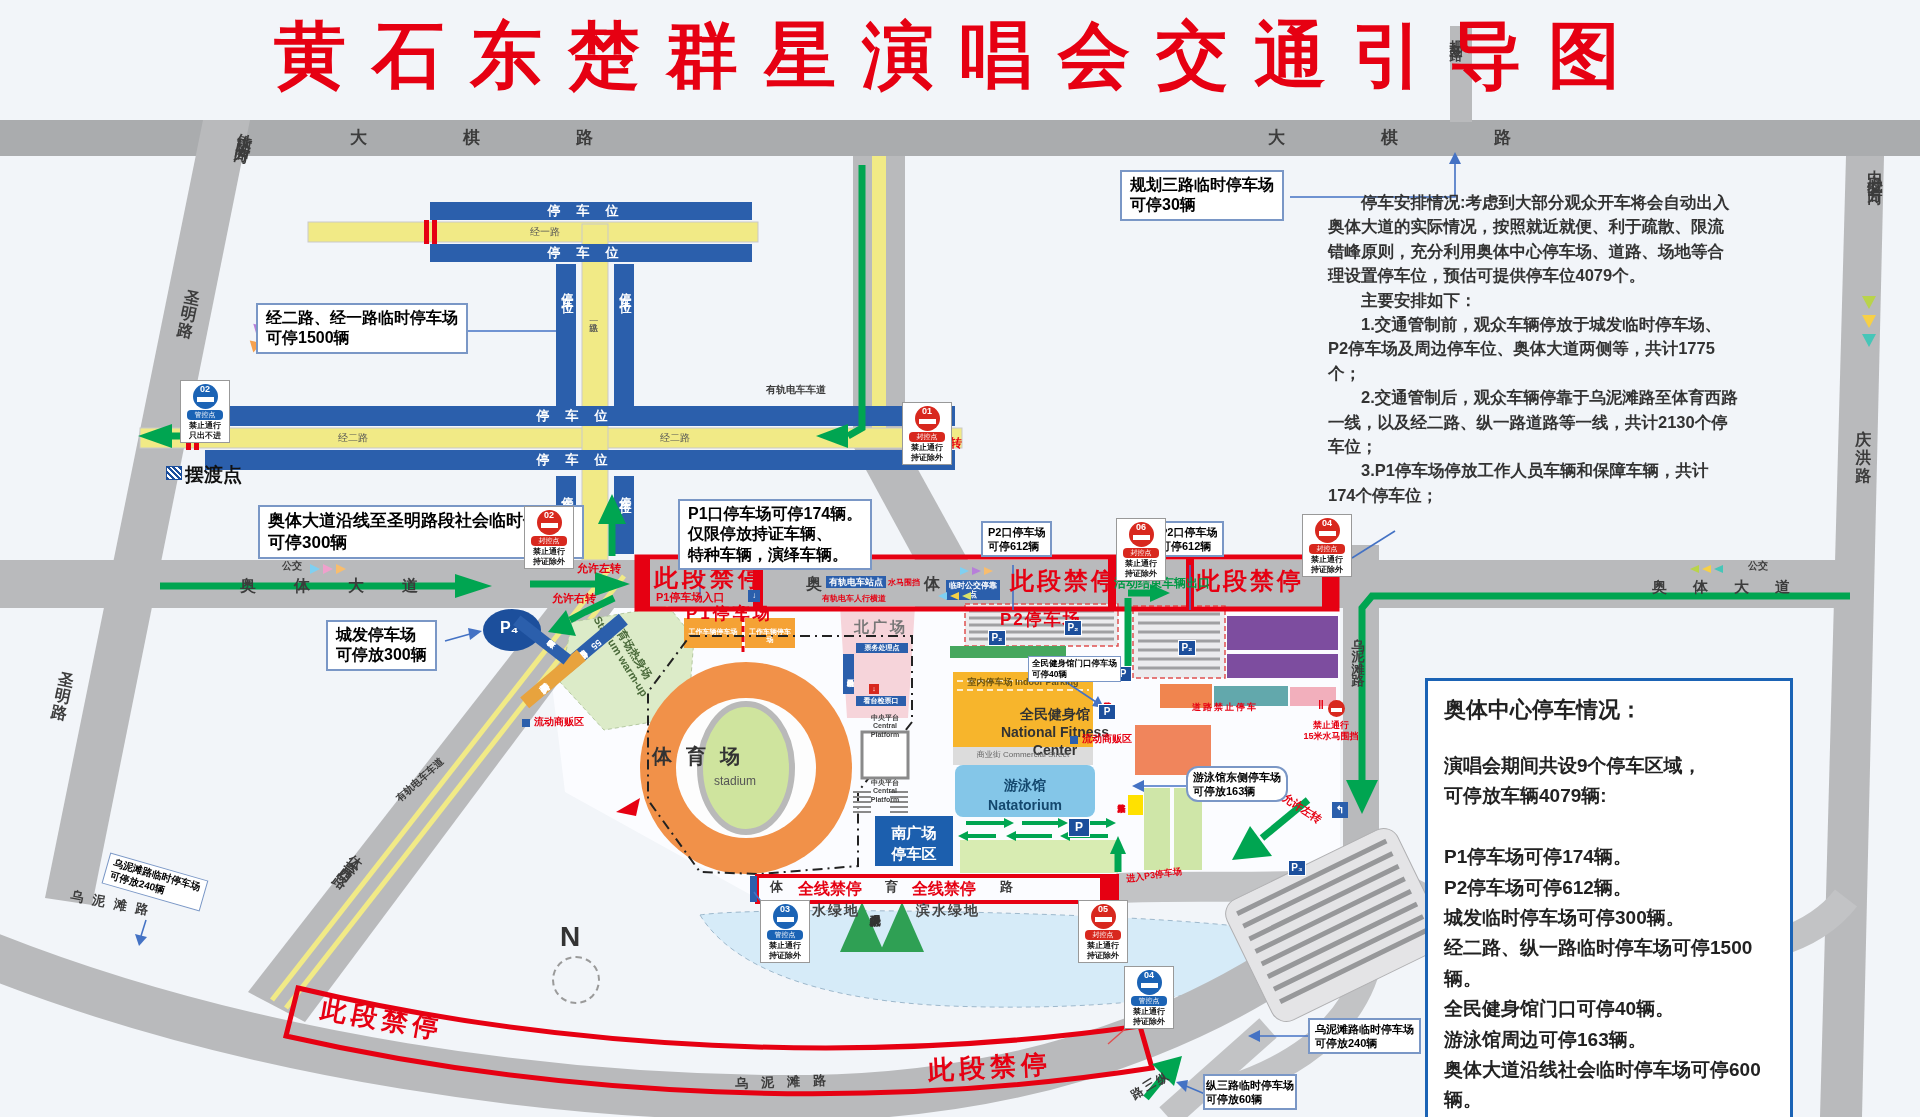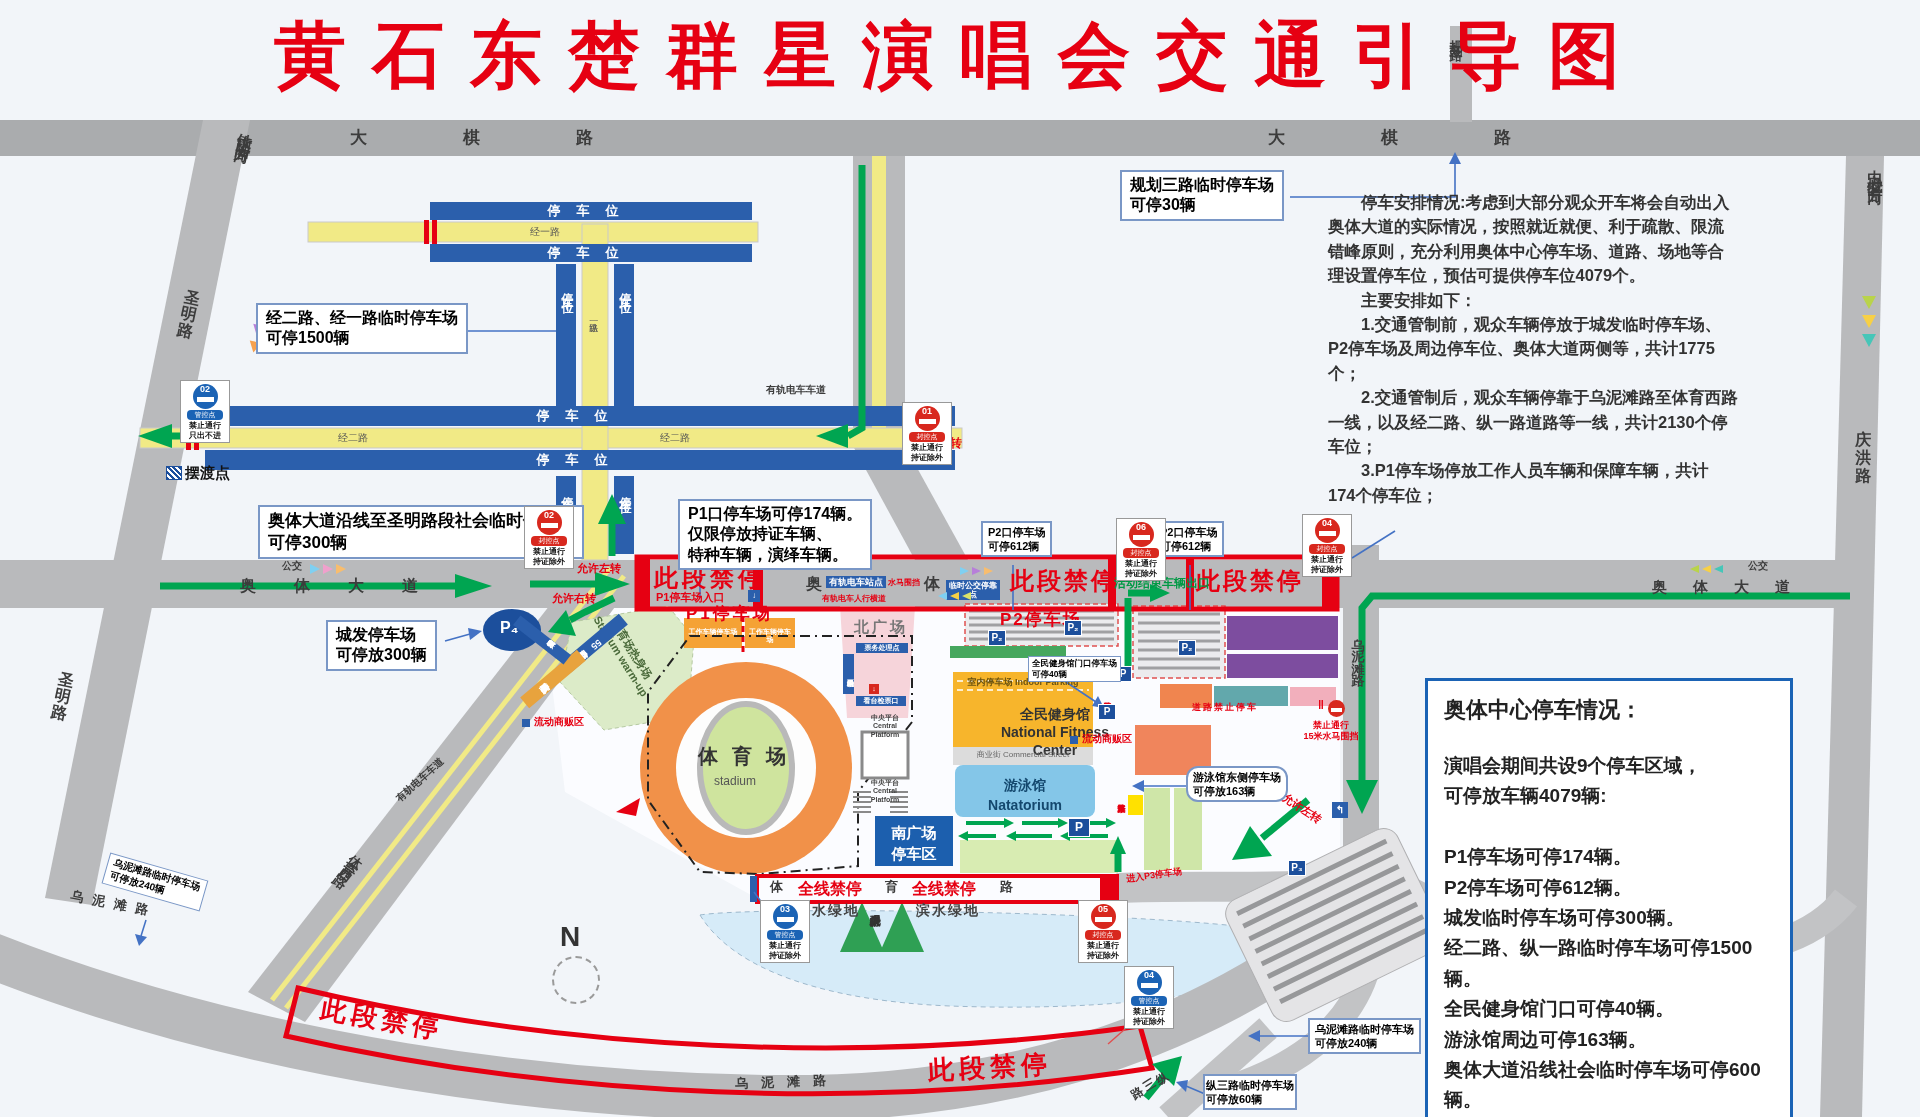--- a/index.html
+++ b/index.html
@@ -267,21 +267,21 @@
 <div class="lbl red" style="left:320px;top:1004px;font-size:26px;letter-spacing:5px;transform:rotate(10deg);">此段禁停</div>
 <div class="lbl red" style="left:928px;top:1052px;font-size:26px;letter-spacing:5px;transform:rotate(-3deg);">此段禁停</div>
 <div class="lbl red" style="left:798px;top:879px;font-size:16px;">全线禁停</div>
 <div class="lbl red" style="left:912px;top:879px;font-size:16px;">全线禁停</div>
 
 <div class="tag" style="left:826px;top:576px;width:60px;font-size:9px;padding:1px 0;">有轨电车站点</div>
 <div class="lbl red" style="left:822px;top:594px;font-size:8px;">有轨电车人行横道</div>
 <div class="lbl red" style="left:888px;top:578px;font-size:8px;">水马围挡</div>
 <div class="tag" style="left:946px;top:580px;width:54px;font-size:8px;padding:1px 0;">临时公交停靠点</div>
 
-<div class="lbl" style="left:698px;top:744px;font-size:20px;font-weight:bold;letter-spacing:14px;color:#333;">体育场</div>
+<div class="lbl" style="left:652px;top:744px;font-size:20px;font-weight:bold;letter-spacing:14px;color:#333;">体育场</div>
 <div class="lbl" style="left:714px;top:774px;font-size:12px;color:#555;">stadium</div>
 <div class="lbl" style="left:560px;top:640px;width:132px;text-align:center;font-size:11px;font-weight:bold;color:#4a6a3a;transform:rotate(58deg);">体育场热身场
 Stadium warm-up</div>
 <div class="lbl" style="left:854px;top:618px;font-size:15px;font-weight:bold;letter-spacing:3px;color:#777;">北广场</div>
 <div class="lbl wt" style="left:877px;top:822px;width:74px;text-align:center;font-size:15px;line-height:1.4;">南广场
 停车区</div>
 <div class="lbl" style="left:953px;top:705px;width:140px;text-align:center;font-size:14px;font-weight:bold;color:#333;line-height:1.3;margin-left:32px;">全民健身馆
 National Fitness Center</div>
 <div class="lbl" style="left:953px;top:677px;width:140px;text-align:center;font-size:9px;font-weight:bold;color:#6b5310;">室内停车场 Indoor Parking</div>
 <div class="lbl" style="left:953px;top:750px;width:140px;text-align:center;font-size:8px;color:#666;">商业街 Commercial Street</div>
@@ -297,21 +297,21 @@
 <div class="lbl red" style="left:1000px;top:610px;font-size:17px;letter-spacing:2px;">P2停车场</div>
 <div class="lbl" style="left:796px;top:902px;font-size:14px;font-weight:bold;color:#444;letter-spacing:2px;">滨水绿地</div>
 <div class="lbl" style="left:916px;top:902px;font-size:14px;font-weight:bold;color:#444;letter-spacing:2px;">滨水绿地</div>
 <div class="lbl vtext" style="left:868px;top:906px;font-size:11px;color:#333;font-weight:bold;">中央人行景观桥</div>
 <div class="tag" style="left:856px;top:643px;width:52px;font-size:7px;padding:1px 0;">票务处理点</div>
 <div class="tag vtext" style="left:843px;top:654px;width:11px;height:40px;font-size:7px;">内场检票口</div>
 <div class="tag" style="left:869px;top:684px;width:10px;height:10px;font-size:7px;line-height:10px;background:#d8281e;">↓</div>
 <div class="tag" style="left:856px;top:696px;width:50px;font-size:7px;padding:1px 0;">看台检票口</div>
 
 <div class="lbl" style="left:166px;top:466px;width:14px;height:12px;background:repeating-linear-gradient(45deg,#1c4f9c 0 2px,#fff 2px 4px);border:1px solid #1c4f9c;"></div>
-<div class="lbl" style="left:185px;top:464px;font-size:15px;font-weight:bold;color:#111;">摆渡点</div>
+<div class="lbl" style="left:185px;top:464px;font-size:19px;font-weight:bold;color:#111;">摆渡点</div>
 <div class="lbl red" style="left:577px;top:562px;font-size:11px;">允许左转</div>
 <div class="lbl red" style="left:552px;top:592px;font-size:11px;">允许右转</div>
 <div class="lbl red" style="left:914px;top:436px;font-size:12px;">允许右转</div>
 <div class="lbl red" style="left:1280px;top:802px;font-size:11px;transform:rotate(33deg);">允许左转</div>
 <div class="tag" style="left:1332px;top:802px;width:16px;height:16px;font-size:10px;line-height:16px;">↰</div>
 <div class="lbl red" style="left:1296px;top:720px;width:70px;text-align:center;font-size:9px;">禁止通行
 15米水马围挡</div>
 <div class="ne" style="left:1328px;top:700px;width:17px;height:17px;"></div>
 <div class="lbl red" style="left:1318px;top:698px;font-size:12px;font-weight:900;">‖</div>
 <div class="lbl red" style="left:1192px;top:702px;font-size:9px;letter-spacing:2px;">道路禁止停车</div>

